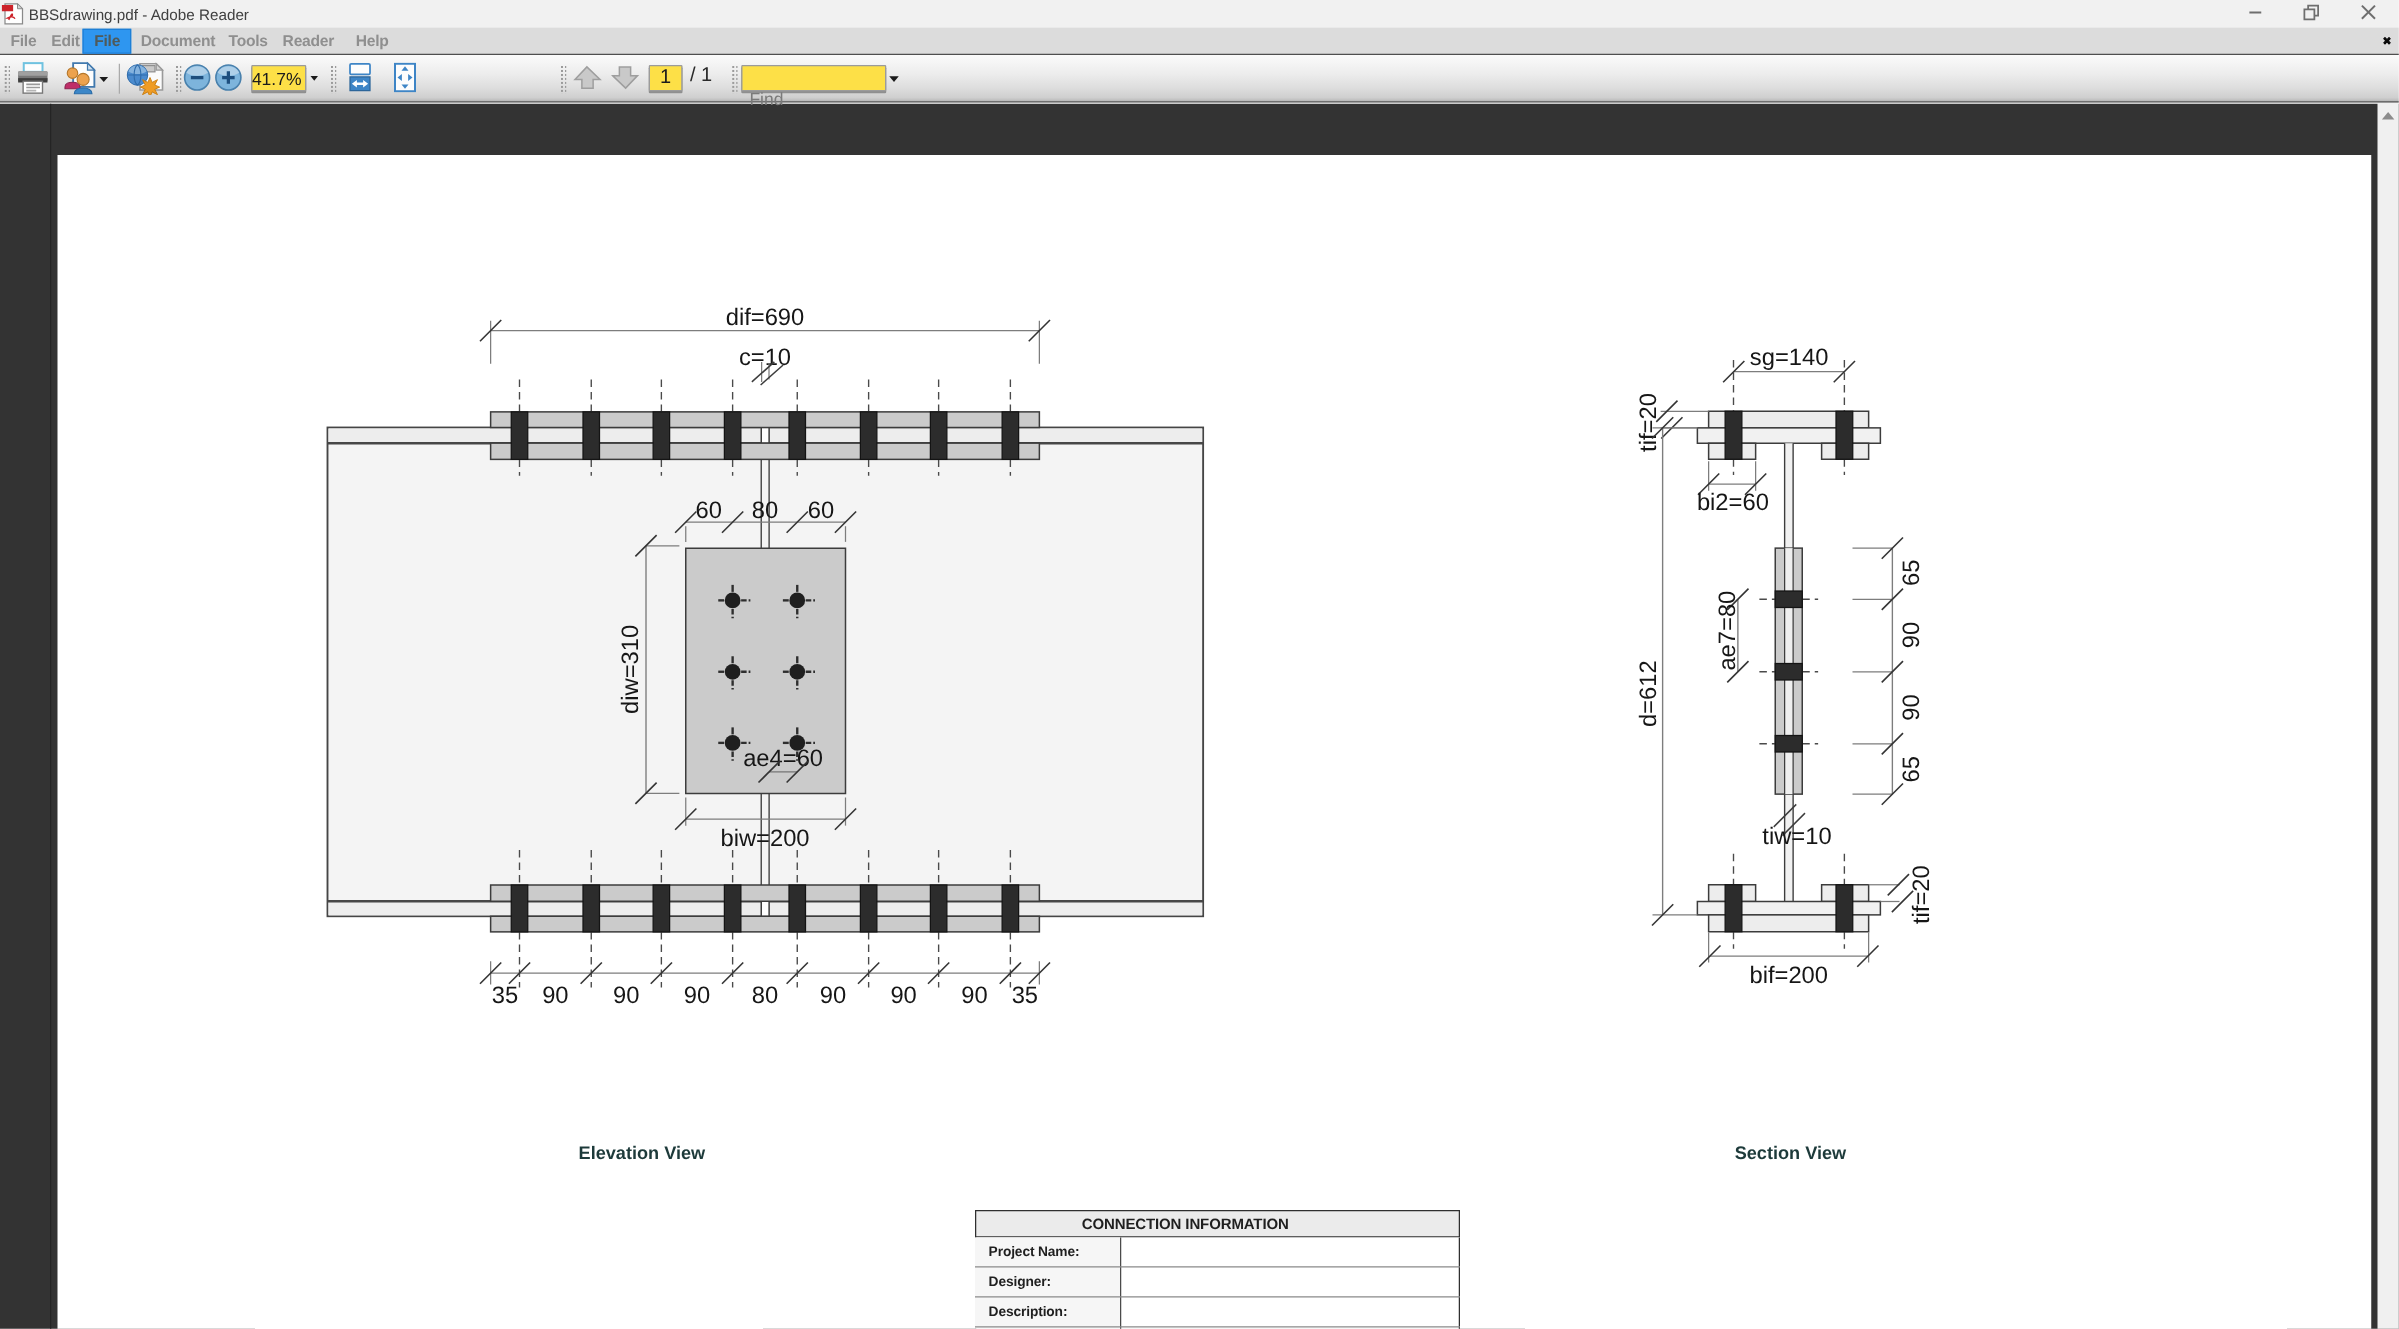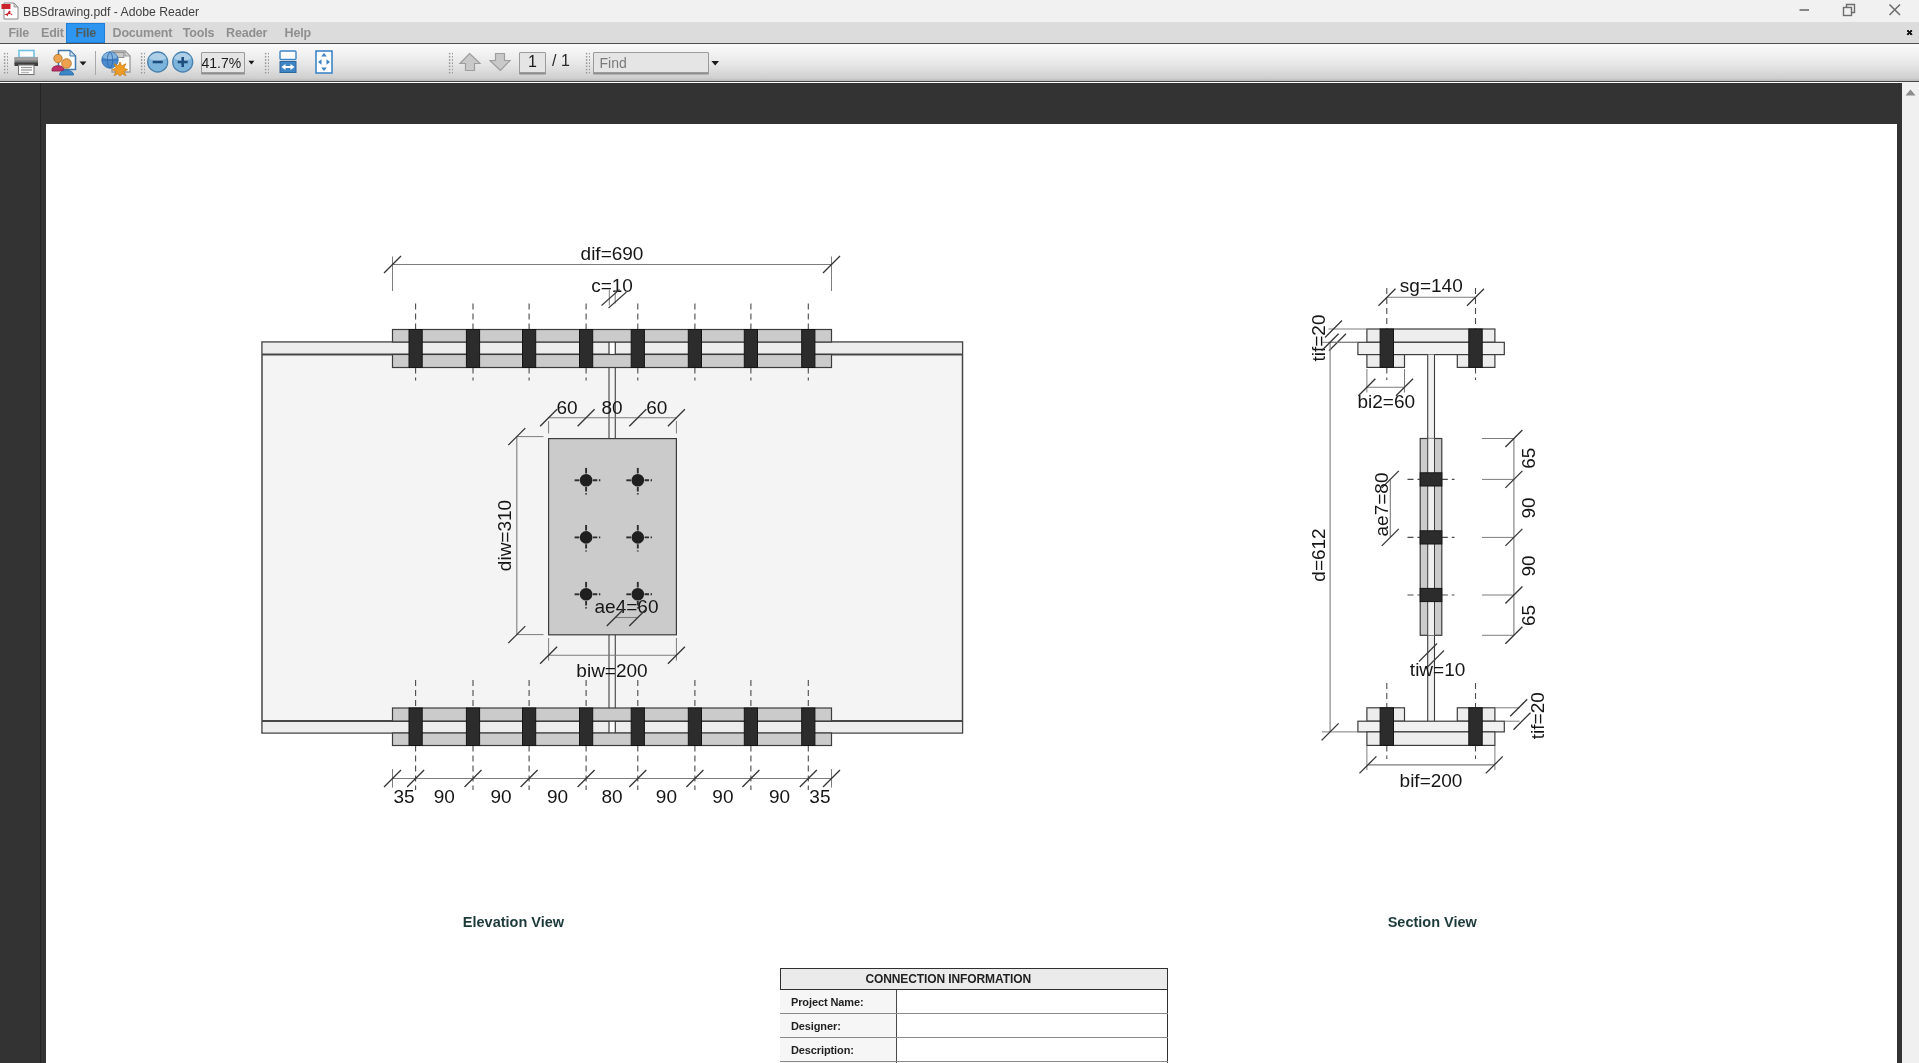--- a/index.html
+++ b/index.html
@@ -7,21 +7,21 @@
 .abs { position:absolute; }
 #titlebar { position:absolute; left:0; top:0; width:1919px; height:22px; background:#f1f1f1; }
 #title-text { position:absolute; left:23px; top:4.5px; font-size:12.2px; color:#404040; }
 #menubar { position:absolute; left:0; top:22px; width:1919px; height:21.5px; background:#dcdcdc; border-bottom:1.5px solid #4f4f4f; }
 .menu-item { position:absolute; top:25.5px; font-size:12.5px; color:#8f8f8f; letter-spacing:-0.2px;font-weight:bold; }
 #toolbar { position:absolute; left:0; top:43.5px; width:1919px; height:38px;
   background:linear-gradient(#fbfbfb, #ececec 42%, #dedede 70%, #cfcfcf 92%, #b8b8b8 100%); border-bottom:1.5px solid #454545; }
 .grip { position:absolute; top:52px; width:5px; height:23px;
   background-image:radial-gradient(#9a9a9a 0.9px, rgba(0,0,0,0) 1.1px); background-size:3.2px 3.2px; }
 .tsep { position:absolute; top:50.5px; width:1px; height:24px; background:#aaa; }
-.tbox { position:absolute; top:51.5px; height:21.5px; background:#e5e5e5; border:1px solid #9b9b9b; border-radius:1px;
+.tbox { position:absolute; top:51.5px; height:21.5px; background:#fde047; border:1px solid #9b9b9b; border-radius:1px;
   box-shadow:0 1.5px 0 #8f8f8f; font-size:16px; color:#1c1c1c; }
 #docpane { position:absolute; left:0; top:83px; width:1919px; height:980px; background:#333333; }
 #navline { position:absolute; left:40px; top:83px; width:1px; height:980px; background:#242424; }
 #page { position:absolute; left:46px; top:124px; width:1851px; height:939px; background:#ffffff; }
 #scrollbar { position:absolute; left:1902px; top:81px; width:17px; height:982px; background:#f0f0f0; }
 #drawing { position:absolute; left:0; top:0; }
 .tcell { position:absolute; font-size:11px; font-weight:bold; color:#1f1f1f; letter-spacing:-0.1px; }
 </style>
 </head>
 <body>
@@ -545,16 +545,16 @@
 </svg>
 
 <svg class="abs" style="left:489px; top:52px;" width="24" height="20">
 <path d="M11.5 18.5 L1 8.5 h5.5 v-7 h9 v7 h5.5 z" fill="#c9c9c9" stroke="#9e9e9e" stroke-width="1.2"></path>
 </svg>
 
 <div class="tbox" style="left:519px; width:27px; text-align:center;">1</div>
 
 <div class="abs" style="left:552px; top:52px; font-size:16px; color:#2a2a2a;">/ 1</div>
 
-<div class="tbox" style="left:592.5px; width:116px; color:#7a7a7a; padding-left:6px; font-size:14px; padding-top:2px;">Find</div>
+<div class="tbox" style="left:592.5px; width:116px; color:#7a7a7a; padding-left:6px; font-size:14px; padding-top:18px;">Find</div>
 <svg class="abs" style="left:711px; top:60px;" width="9" height="7">
     <polygon points="0.4,1 8,1 4.2,5.5" fill="#1a1a1a"></polygon>
   </svg>
 
 </body></html>

